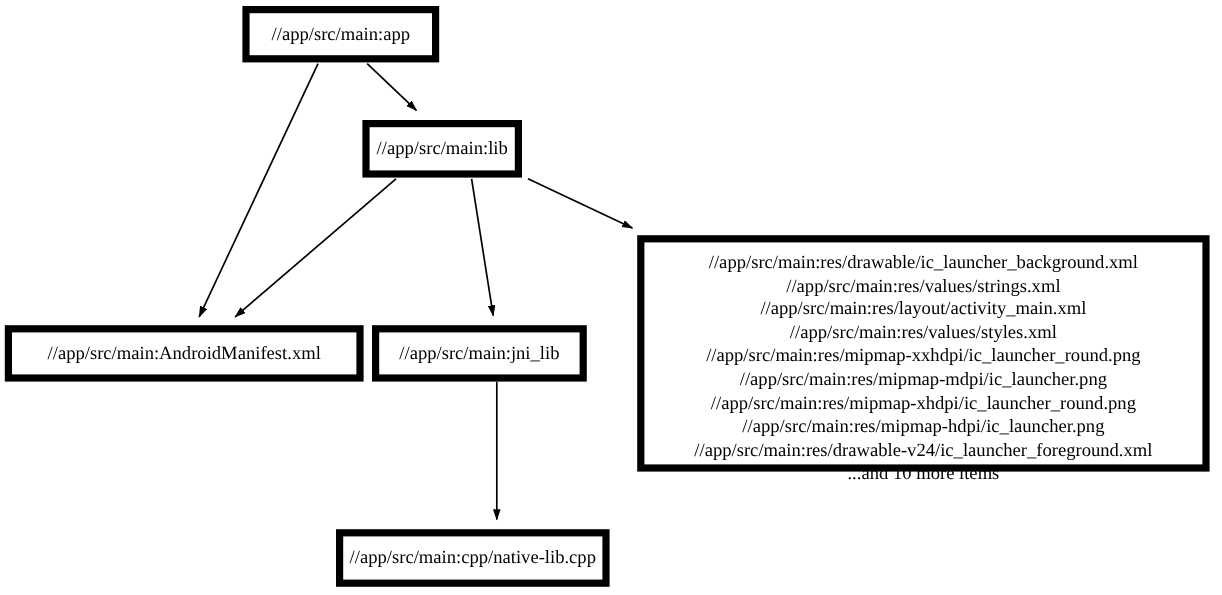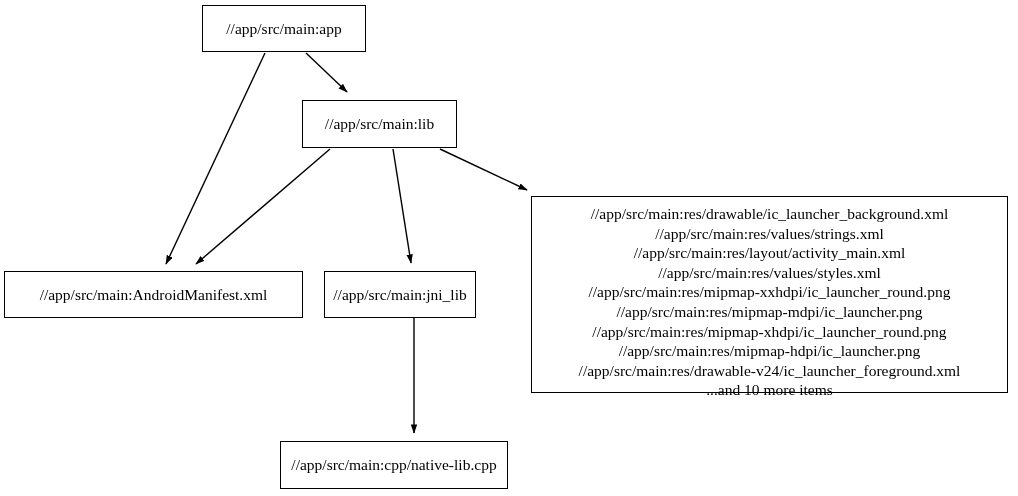--- a/index.html
+++ b/index.html
@@ -20,21 +20,21 @@
   #edges {
     position: absolute;
     left: 0;
     top: 0;
     width: 1018px;
     height: 496px;
   }
   .node {
     position: absolute;
     box-sizing: border-box;
-    border: 1px solid #f9a8d4;
+    border: 6px solid #f9a8d4;
     background: #ffffff;
     display: flex;
     align-items: center;
     justify-content: center;
     text-align: center;
     color: #000000;
     font-size: 15.5px;
     line-height: 19.6px;
     white-space: pre;
     z-index: 2;
@@ -63,19 +63,19 @@
         <line x1="265" y1="53" x2="166" y2="264" stroke="#000000" stroke-width="1.4" marker-end="url(#arrow)"></line>
         <line x1="306" y1="53" x2="347" y2="92" stroke="#000000" stroke-width="1.4" marker-end="url(#arrow)"></line>
         <line x1="330" y1="149" x2="196" y2="264" stroke="#000000" stroke-width="1.4" marker-end="url(#arrow)"></line>
         <line x1="393" y1="149" x2="411" y2="263" stroke="#000000" stroke-width="1.4" marker-end="url(#arrow)"></line>
         <line x1="440" y1="149" x2="527" y2="190" stroke="#000000" stroke-width="1.4" marker-end="url(#arrow)"></line>
         <line x1="414" y1="318" x2="414" y2="433" stroke="#000000" stroke-width="1.4" marker-end="url(#arrow)"></line>
       </g>
   </svg>
   <div id="nodes">
       <div class="node" style="left: 202px; top: 5px; width: 164px; height: 47px; border-color: rgb(0, 0, 0);"><span class="node-label">//app/src/main:app</span></div>
-      <div class="node" style="left: 302px; top: 100px; width: 155px; height: 48px; border-color: rgb(0, 0, 0);"><span class="node-label">//app/src/main:lib</span></div>
+      <div class="node" style="left: 302px; top: 100px; width: 133px; height: 48px; border-color: rgb(0, 0, 0);"><span class="node-label">//app/src/main:lib</span></div>
       <div class="node" style="left: 4px; top: 271px; width: 299px; height: 47px; border-color: rgb(0, 0, 0);"><span class="node-label">//app/src/main:AndroidManifest.xml</span></div>
-      <div class="node" style="left: 324px; top: 271px; width: 152px; height: 47px; border-color: rgb(0, 0, 0);"><span class="node-label">//app/src/main:jni_lib</span></div>
+      <div class="node" style="left: 310px; top: 271px; width: 179px; height: 47px; border-color: rgb(0, 0, 0);"><span class="node-label">//app/src/main:jni_lib</span></div>
       <div class="node multiline" style="left: 531px; top: 196px; width: 477px; height: 197px; border-color: rgb(0, 0, 0);"><span class="node-label">//app/src/main:res/drawable/ic_launcher_background.xml</span><span class="node-label">//app/src/main:res/values/strings.xml</span><span class="node-label">//app/src/main:res/layout/activity_main.xml</span><span class="node-label">//app/src/main:res/values/styles.xml</span><span class="node-label">//app/src/main:res/mipmap-xxhdpi/ic_launcher_round.png</span><span class="node-label">//app/src/main:res/mipmap-mdpi/ic_launcher.png</span><span class="node-label">//app/src/main:res/mipmap-xhdpi/ic_launcher_round.png</span><span class="node-label">//app/src/main:res/mipmap-hdpi/ic_launcher.png</span><span class="node-label">//app/src/main:res/drawable-v24/ic_launcher_foreground.xml</span><span class="node-label">...and 10 more items</span></div>
       <div class="node" style="left: 280px; top: 441px; width: 228px; height: 48px; border-color: rgb(0, 0, 0);"><span class="node-label">//app/src/main:cpp/native-lib.cpp</span></div>
     </div>
 </div>
 
 </body></html>

